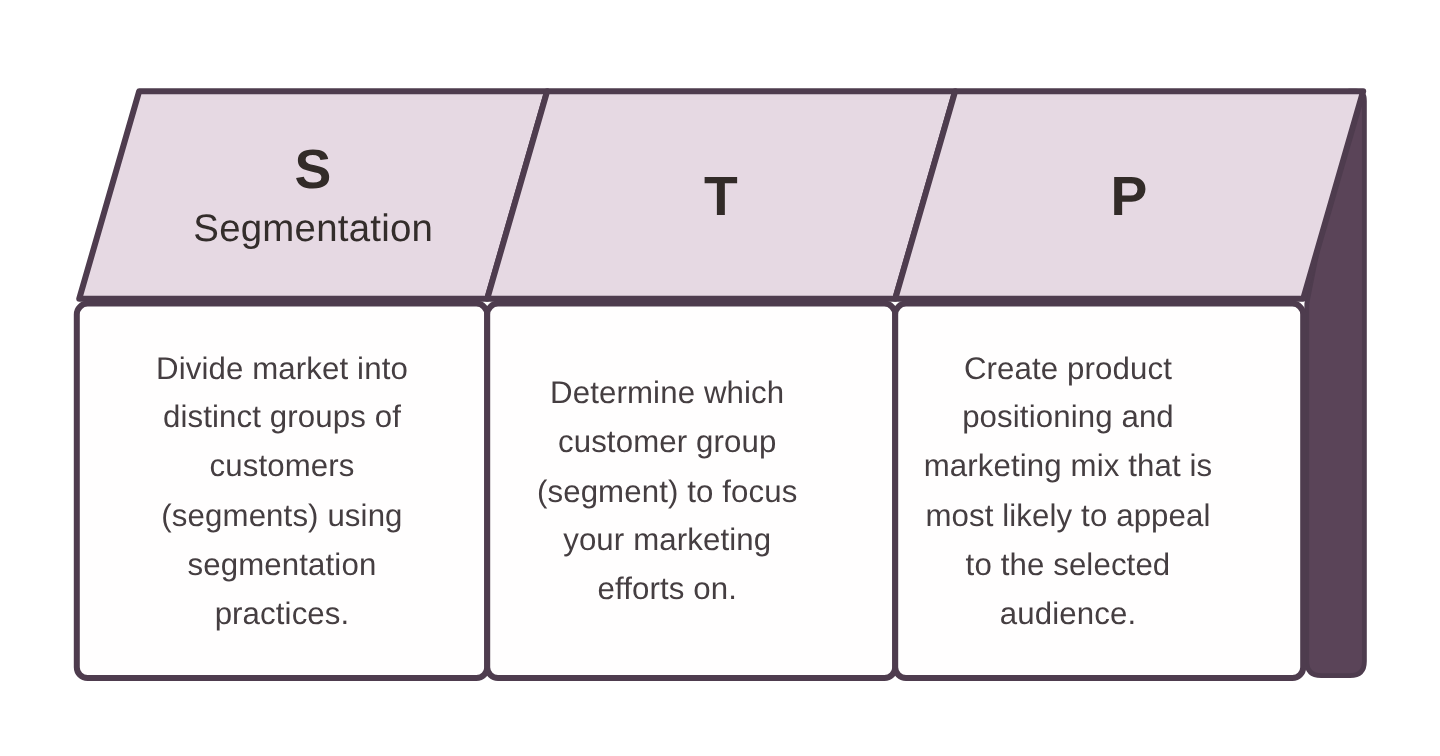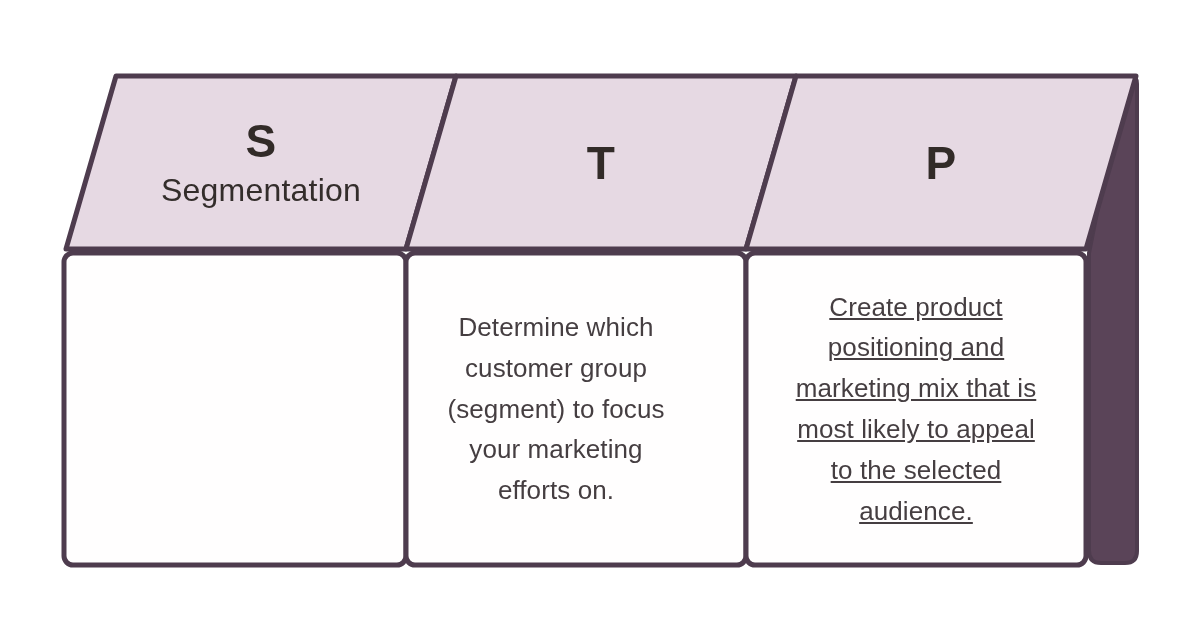--- a/index.html
+++ b/index.html
@@ -61,21 +61,21 @@
     white-space: pre-line;
     font-size: 26px;
     line-height: 1.57;
     font-weight: 500;
     color: #453e41;
     letter-spacing: 0.1px;
     pointer-events: none;
   }
   .desc-1 { left: 72px;  width: 326px; }
   .desc-2 { left: 394px; width: 324px; }
-  .desc-3 { left: 754px; width: 324px; text-decoration: underline; }
+  .desc-3 { left: 728px; width: 324px; }
 </style>
 </head>
 <body>
 
 <div class="stage">
 
   <svg class="shapes" viewBox="0 0 1200 630" xmlns="http://www.w3.org/2000/svg">
 
     <path d="M 1124 76 L 1130 76 Q 1137 76 1137 84 L 1137 551
              Q 1137 563 1125 563 L 1101 563 Q 1089 563 1089 551
@@ -94,20 +94,26 @@
     <div class="letter">S</div>
     <div class="title">Segmentation</div>
   </div>
   <div class="hdr hdr-2">
     <div class="letter">T</div>
   </div>
   <div class="hdr hdr-3">
     <div class="letter">P</div>
   </div>
 
+  <div class="desc desc-1">Divide market into
+distinct groups of
+customers
+(segments) using
+segmentation
+practices.</div>
   <div class="desc desc-2">Determine which
 customer group
 (segment) to focus
 your marketing
 efforts on.</div>
   <div class="desc desc-3">Create product
 positioning and
 marketing mix that is
 most likely to appeal
 to the selected

